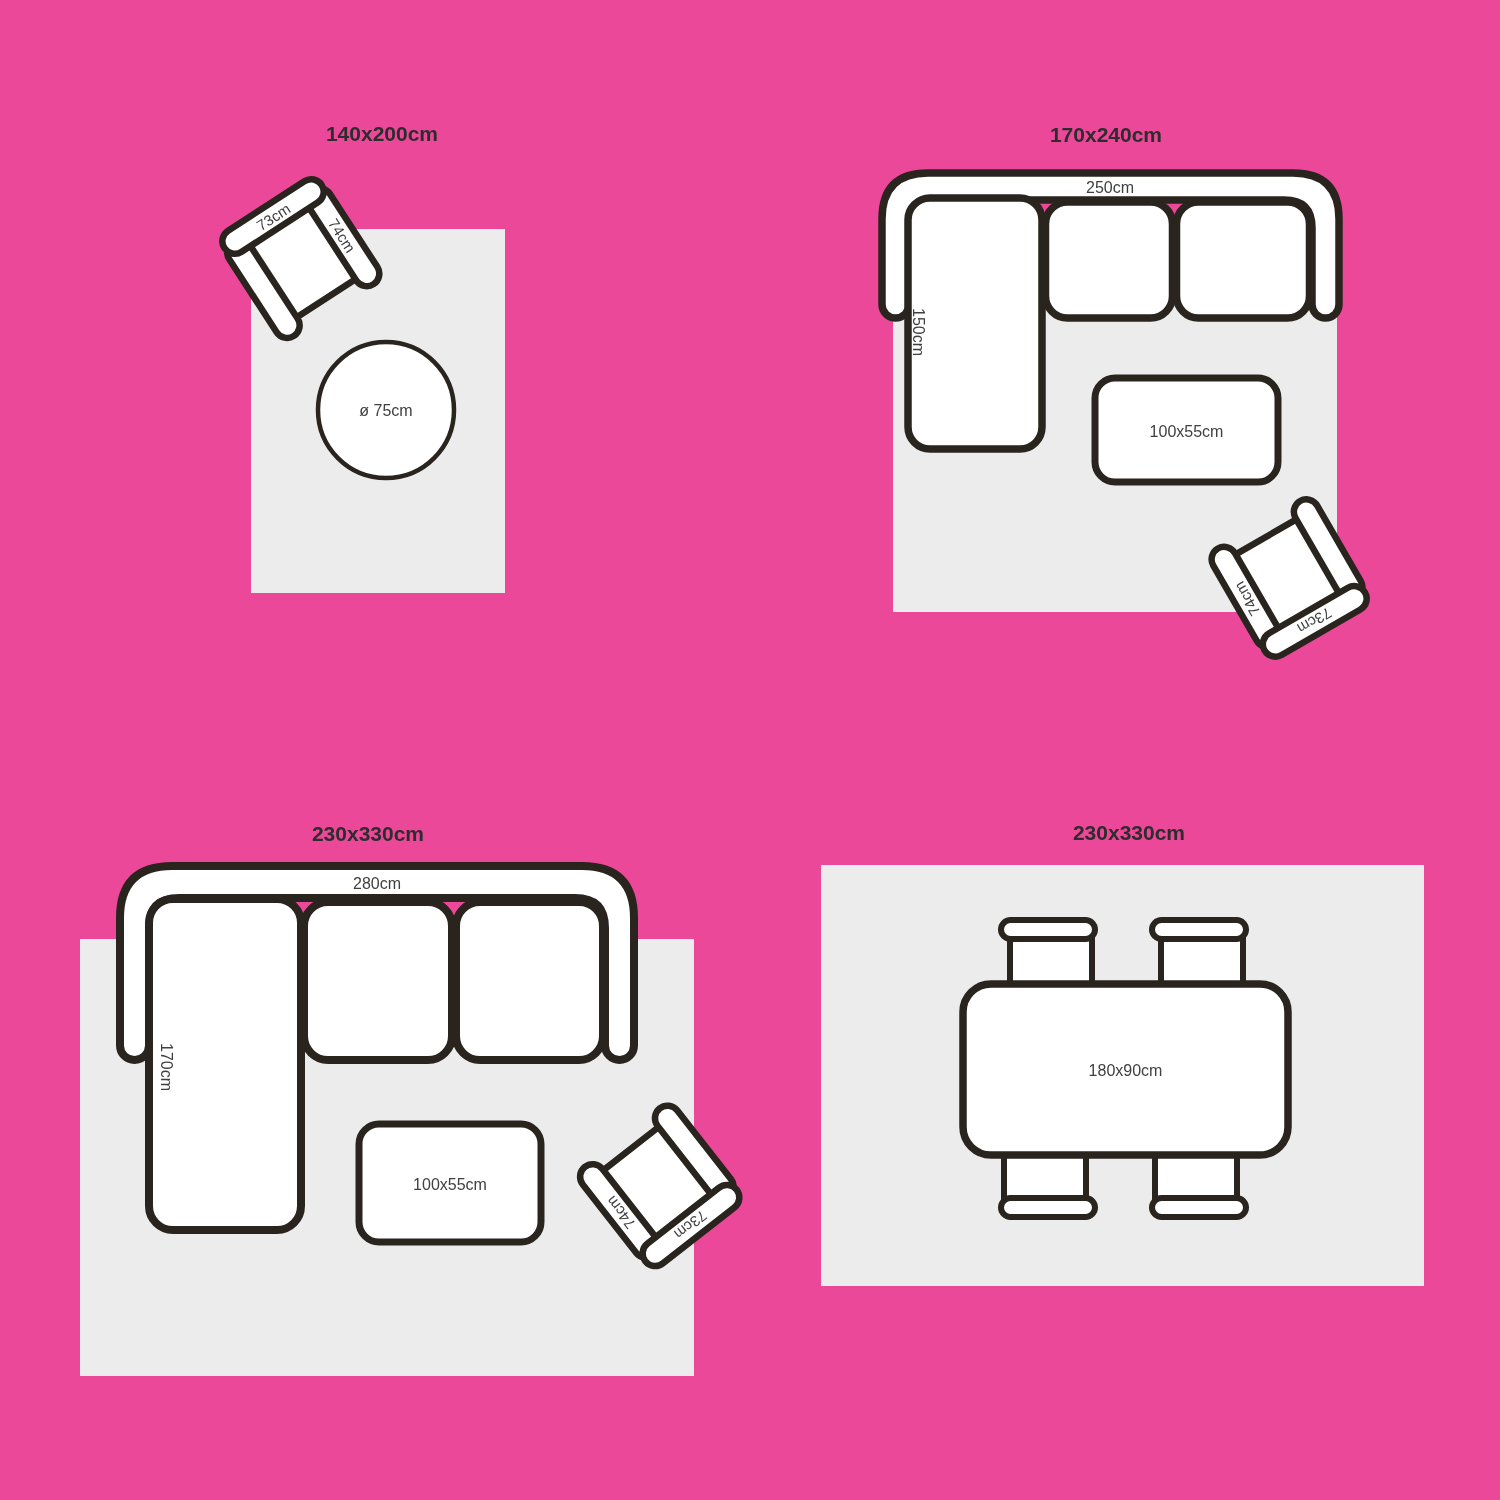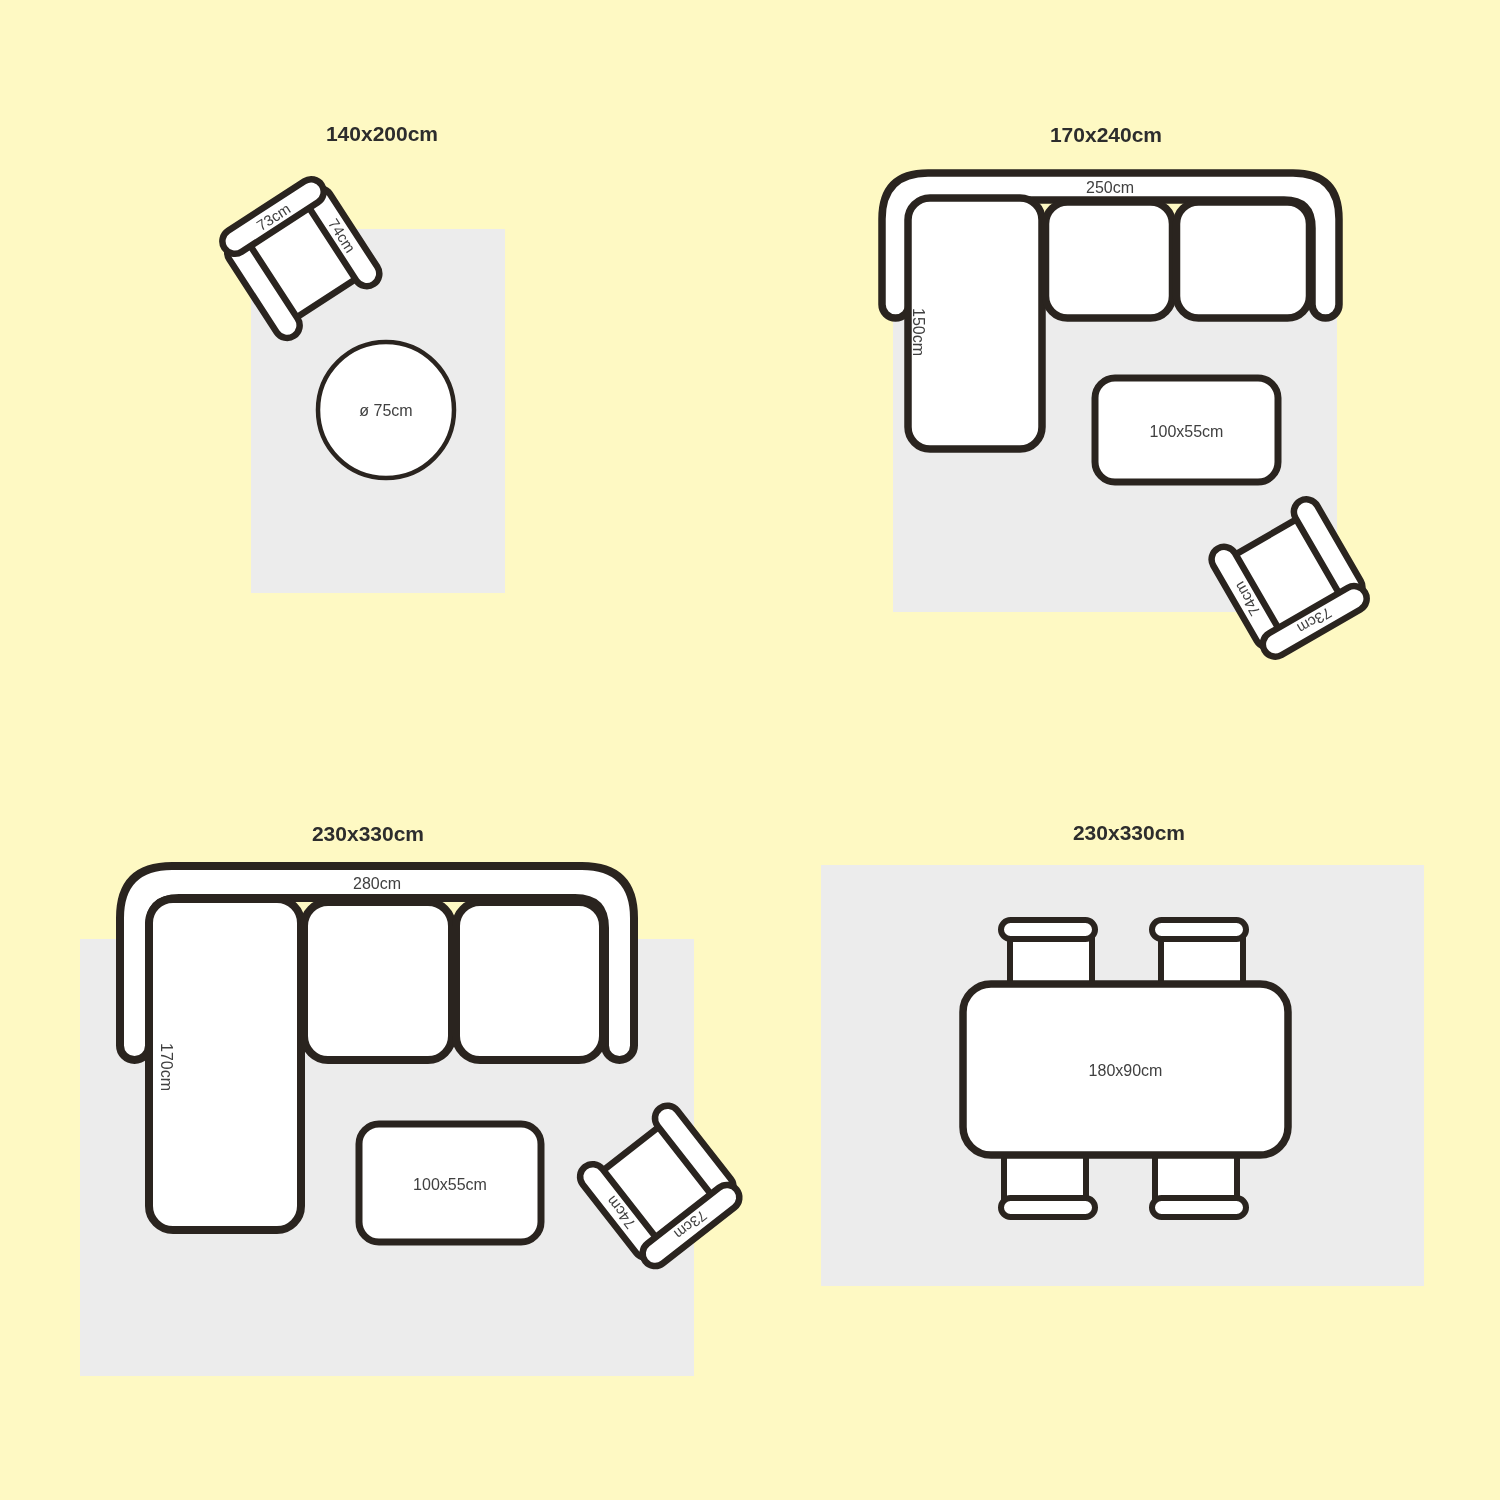--- a/index.html
+++ b/index.html
@@ -5,21 +5,21 @@
   html, body {
     margin: 0;
     padding: 0;
     background: #ffffff;
     font-family: "Liberation Sans", sans-serif;
   }
   .canvas {
     position: relative;
     width: 1500px;
     height: 1500px;
-    background: #fef9c3;
+    background: #ec4899;
     overflow: hidden;
   }
   svg { display: block; }
   .furn {
     fill: #ffffff;
     stroke: #2a241f;
     stroke-linejoin: round;
     stroke-linecap: round;
   }
   .rug { fill: #ececec; stroke: none; }

